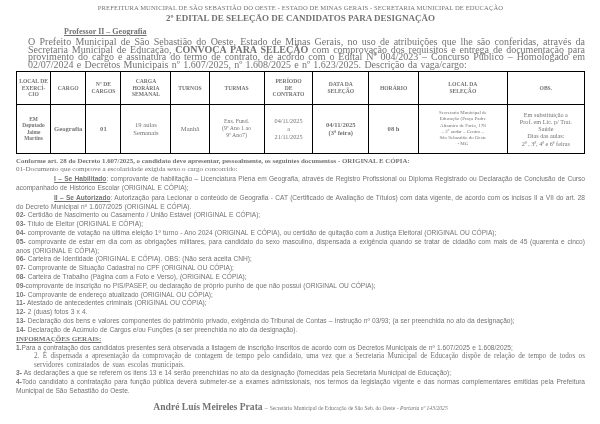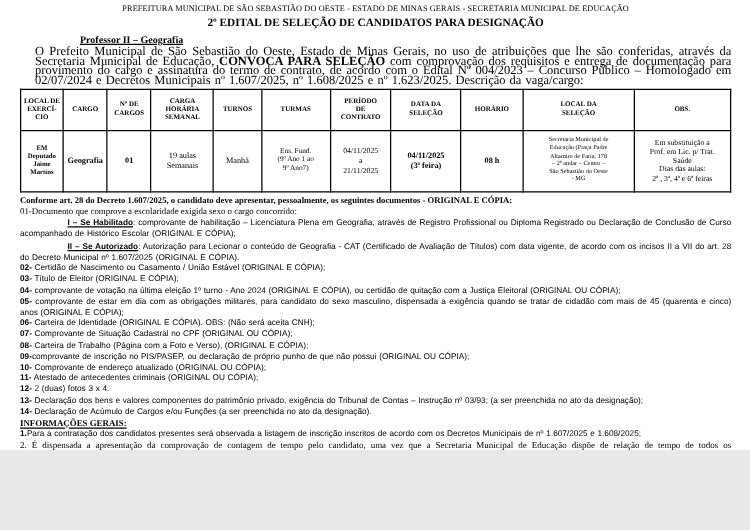--- a/index.html
+++ b/index.html
@@ -1,21 +1,21 @@
 <!DOCTYPE html>
 <html><head>
 <meta charset="utf-8">
 <style>
   html,body { margin:0; padding:0; background:#e8e8e8; }
   .page {
     position:relative;
-    width:600px; height:360px;
+    width:600px; height:424px;
     margin:0 auto;
     background:#ffffff;
-    color:#000000;
+    color:#737373;
     font-family:"Liberation Serif", serif;
     box-sizing:border-box;
     padding:4px 15px 0 16px;
     overflow:hidden;
   }
   .h1 { text-align:center; font-size:6.6px; line-height:8px; letter-spacing:0.1px; }
   .h2 { text-align:center; font-size:9px; font-weight:bold; line-height:11px; margin-top:1px; }
   .subtitle { font-size:8px; font-weight:bold; text-decoration:underline; line-height:10px; margin-top:3px;margin-left:48px; }
   .intro { font-size:10px; line-height:7.7px; text-align:justify; word-spacing:0.8px; margin-top:1px;margin-left:12px; }
   .intro .b { font-weight:bold; }
@@ -38,21 +38,21 @@
   .req-lead { font-size:6.9px; font-weight:bold; line-height:9px; margin-top:2px; }
   .serif-line { font-size:7.1px; line-height:9px; }
   .serif-line .num { font-weight:normal; }
   .sans-par { font-family:"Liberation Sans", sans-serif; font-size:6.6px; line-height:9.4px; text-align:justify; text-indent:38px; word-spacing:0.4px; }
   .sans-par .lead { font-weight:bold; text-decoration:underline; }
   .doc-item { font-family:"Liberation Sans", sans-serif; font-size:6.6px; line-height:8.8px; text-align:justify; word-spacing:0.3px; }
   .doc-item .num { font-weight:bold; }
   .info-title { font-size:7.1px; font-weight:bold; text-decoration:underline; line-height:9px; }
   .info-sans { font-family:"Liberation Sans", sans-serif; font-size:6.6px; line-height:8.8px; text-align:justify; word-spacing:0.3px; }
   .info-sans .num { font-weight:bold; }
-  .info-serif { font-size:7.2px; line-height:8.4px; text-align:justify; word-spacing:1.2px; }
+  .info-serif { font-size:7.2px; line-height:8.4px; text-align:justify; word-spacing:1.2px;margin-left:18px; }
   .signature { text-align:center; margin-top:3px; line-height:12px; }
   .sig-name { font-size:9.6px;font-weight:bold; }
   .sig-sep { font-size:7px; }
   .sig-role { font-size:5.6px; }
   .sig-port { font-size:5.6px; font-style:italic; }
 </style>
 </head>
 <body>
 
 <div class="page">

